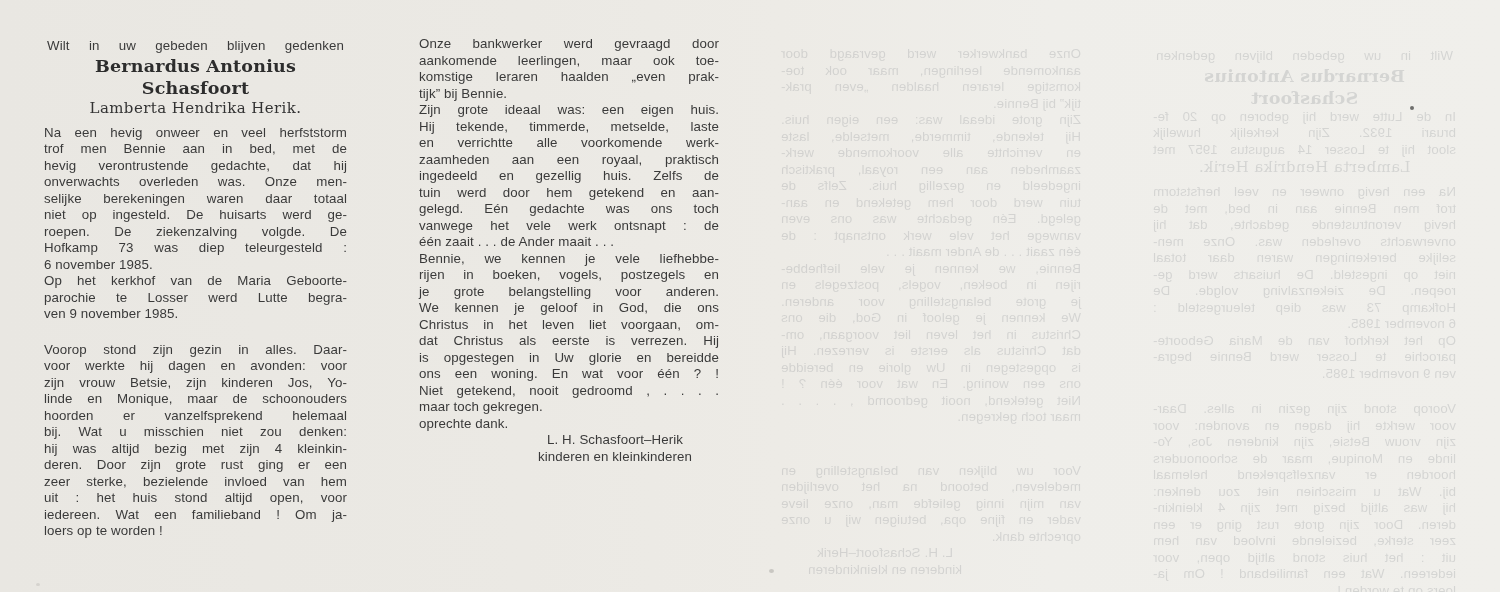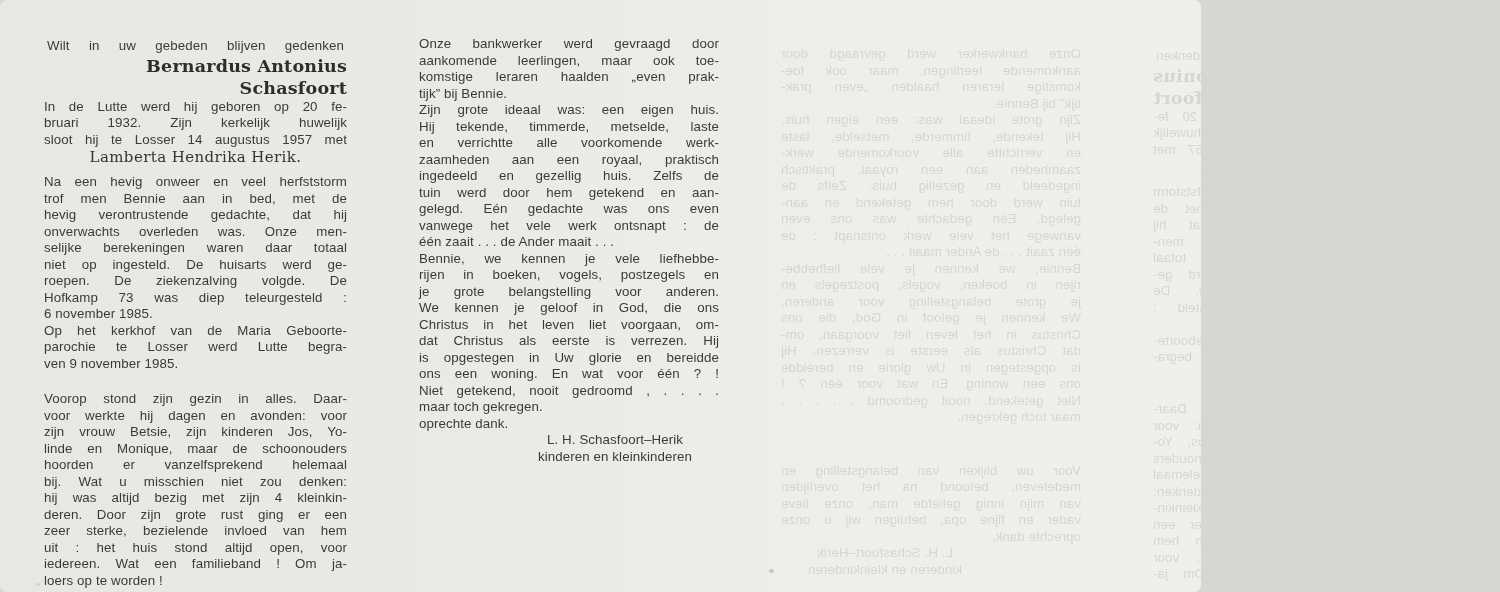--- a/index.html
+++ b/index.html
@@ -1,30 +1,30 @@
 <!DOCTYPE html>
 <html><head>
 <meta charset="utf-8">
 <style>
   html,body{margin:0;padding:0;background:#d8d6d1;}
   .scan{
-    position:relative;width:1201px;height:592px;overflow:hidden;
+    position:relative;width:1500px;height:592px;overflow:hidden;
     background:linear-gradient(90deg,#e9e7e2 0%,#ebe9e4 35%,#edebe6 52%,#efeeea 70%,#f0efeb 100%);
-    font-family:"Liberation Sans",sans-serif;color:#3a3a3a;border-radius:7px;
+    font-family:"Liberation Sans",sans-serif;color:#3a3a3a;
   }
   .cols{position:absolute;left:0;top:0;width:750px;height:592px;}
   .col{position:absolute;font-size:13.3px;line-height:16.5px;letter-spacing:0.1px;}
   .col-1{left:44px;top:38px;width:303px;}
   .col-2{left:419px;top:36px;width:300px;}
   .just{text-align:justify;text-align-last:justify;white-space:pre-line;}
   .lastline{white-space:pre-line;text-align:left;}
   .intro{padding:0 3px;}
   .name{
     font-family:"DejaVu Serif","Liberation Serif",serif;font-weight:bold;
-    font-size:17.5px;line-height:22px;text-align:right;color:#2d2d2d;letter-spacing:0.2px;
+    font-size:17.5px;line-height:22px;text-align:center;color:#2d2d2d;letter-spacing:0.2px;
   }
   .spouse{
     font-family:"DejaVu Serif","Liberation Serif",serif;
     font-size:15px;line-height:18px;text-align:center;letter-spacing:0.4px;color:#333;
   }
   .mt-storm{margin-top:8px;}
   .mt-family{margin-top:19px;}
   .mt-thanks{margin-top:37px;}
   .sig{text-align:center;margin-left:92px;white-space:pre-line;}
   
@@ -41,23 +41,20 @@
 </head>
 <body>
 
 <div class="scan">
 
   <div class="cols">
 
     <div class="col col-1">
       <div class="just intro">Wilt in uw gebeden blijven gedenken</div>
       <div class="name">Bernardus Antonius Schasfoort</div>
-      <div class="just">In de Lutte werd hij geboren op 20 fe-
-bruari 1932. Zijn kerkelijk huwelijk
-sloot hij te Losser 14 augustus 1957 met</div>
       <div class="spouse">Lamberta Hendrika Herik.</div>
       <div class="just mt-storm">Na een hevig onweer en veel herfststorm
 trof men Bennie aan in bed, met de
 hevig verontrustende gedachte, dat hij
 onverwachts overleden was. Onze men-
 selijke berekeningen waren daar totaal
 niet op ingesteld. De huisarts werd ge-
 roepen. De ziekenzalving volgde. De
 Hofkamp 73 was diep teleurgesteld :</div>
       <div class="lastline">6 november 1985.</div>
@@ -82,21 +79,21 @@
       <div class="just">Onze bankwerker werd gevraagd door
 aankomende leerlingen, maar ook toe-
 komstige leraren haalden „even prak-</div>
       <div class="lastline">tijk” bij Bennie.</div>
       <div class="just">Zijn grote ideaal was: een eigen huis.
 Hij tekende, timmerde, metselde, laste
 en verrichtte alle voorkomende werk-
 zaamheden aan een royaal, praktisch
 ingedeeld en gezellig huis. Zelfs de
 tuin werd door hem getekend en aan-
-gelegd. Eén gedachte was ons even
+gelegd. Eén gedachte was ons toch
 vanwege het vele werk ontsnapt : de</div>
       <div class="lastline">één zaait . . . de Ander maait . . .</div>
       <div class="just">Bennie, we kennen je vele liefhebbe-
 rijen in boeken, vogels, postzegels en
 je grote belangstelling voor anderen.
 We kennen je geloof in God, die ons
 Christus in het leven liet voorgaan, om-
 dat Christus als eerste is verrezen. Hij
 is opgestegen in Uw glorie en bereidde
 ons een woning. En wat voor één ? !

